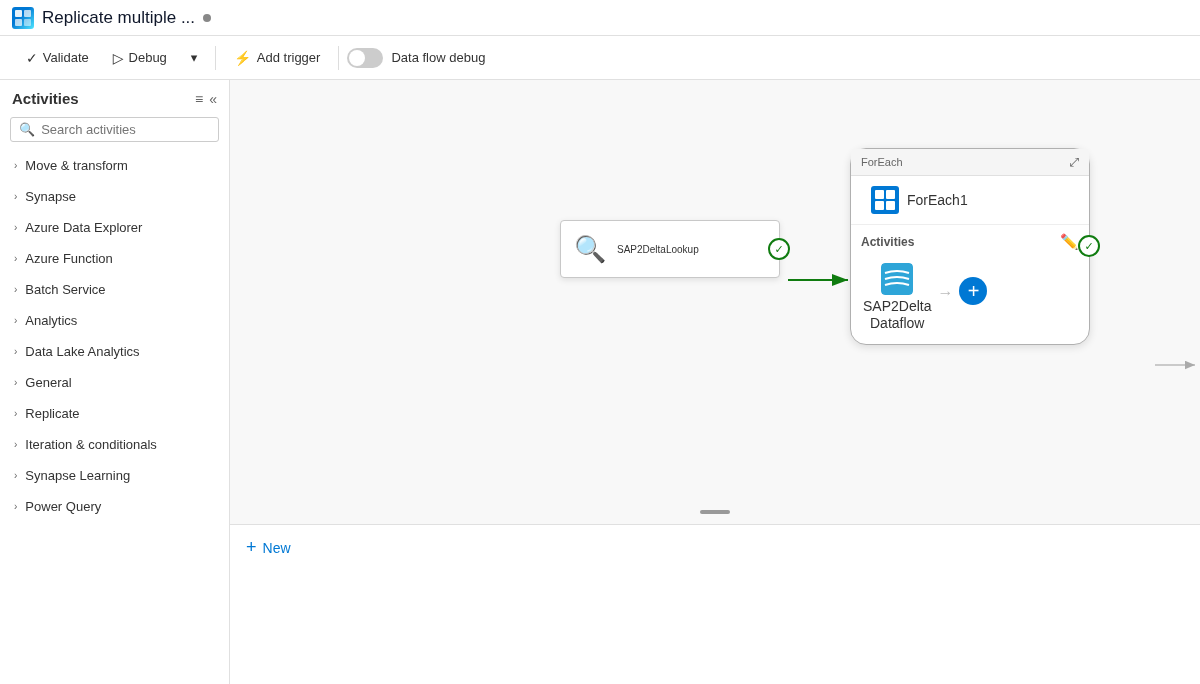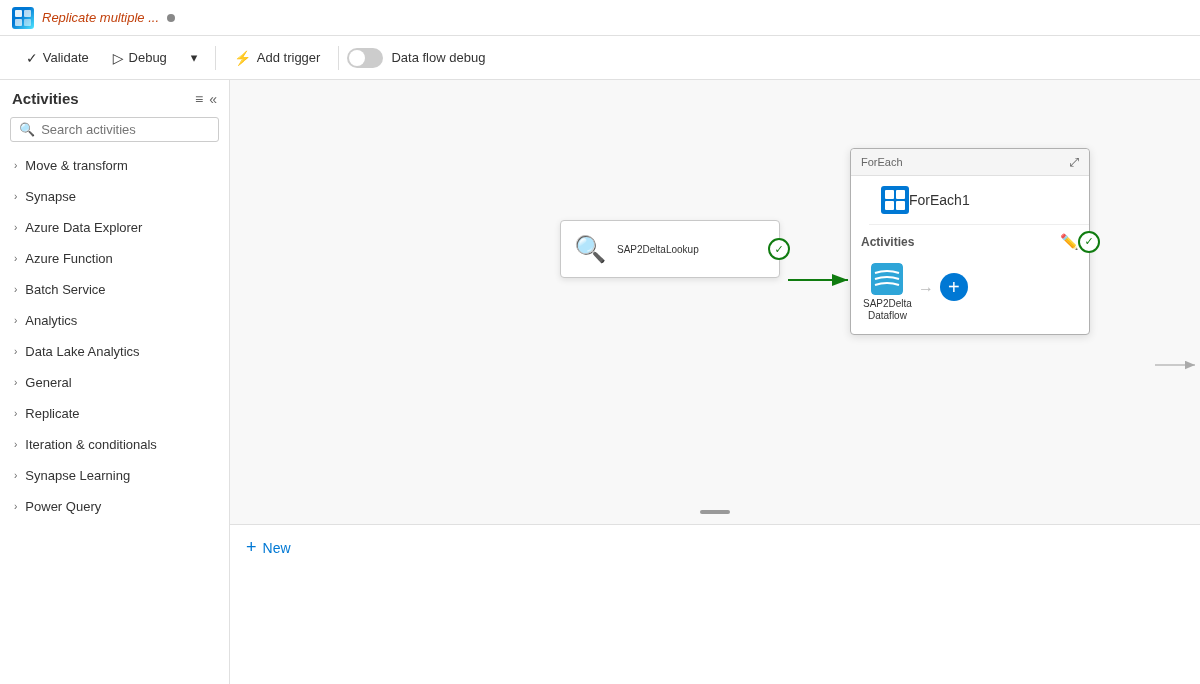--- a/index.html
+++ b/index.html
@@ -16,21 +16,21 @@
       gap: 8px;
       flex-shrink: 0;
     }
     .top-bar-logo {
       width: 22px; height: 22px;
       background: linear-gradient(135deg, #0078d4 40%, #50e6ff 100%);
       border-radius: 3px;
       display: flex; align-items: center; justify-content: center;
       font-size: 11px; color: #fff; font-weight: bold;
     }
-    .top-bar-title { font-size: 13px; color: #c2410c; font-style: italic; }
+    .top-bar-title { font-size: 17px; color: #0f172a; }
     .top-bar-dot { width: 8px; height: 8px; background: #888; border-radius: 50%; }
 
     
     .toolbar {
       height: 44px;
       background: #fff;
       border-bottom: 1px solid #e0e0e0;
       display: flex;
       align-items: center;
       padding: 0 16px;
@@ -317,28 +317,28 @@
 
       <div class="lookup-node" style="position:absolute; left:330px; top:140px; width:220px; border:1px solid #c8c8c8; border-radius:4px; background:#fff; box-shadow:0 2px 6px rgba(0,0,0,0.10);">
         <div class="node-body" style="display:flex; align-items:center; gap:10px; padding:12px 14px;">
           <div class="node-icon-lookup" style="font-size:26px; color:#0078d4;">🔍</div>
           <span class="node-label" style="font-size:10px; color:#333; font-weight:500;">SAP2DeltaLookup</span>
         </div>
 
         <div style="position:absolute; right:-11px; top:50%; transform:translateY(-50%); width:22px; height:22px; background:#fff; border:2px solid #107c10; border-radius:50%; display:flex; align-items:center; justify-content:center; font-size:11px; color:#107c10; z-index:10;">✓</div>
       </div>
 
-      <div class="foreach-node" style="position:absolute; left:620px; top:68px; width:240px; border:1px solid #b0b0b0; border-radius:4px; background:#fff; box-shadow:0 2px 8px rgba(0,0,0,0.12);">
+      <div class="foreach-node" style="position:absolute; left:620px; top:68px; width:240px; border:1px solid #b0b0b0; border-radius:16px; background:#fff; box-shadow:0 2px 8px rgba(0,0,0,0.12);">
 
         <div style="display:flex; align-items:center; justify-content:space-between; padding:6px 10px; background:#f5f5f5; border-bottom:1px solid #e0e0e0; border-radius:4px 4px 0 0;">
           <span style="font-size:11px; color:#666;">ForEach</span>
           <span style="font-size:12px; color:#555; cursor:pointer;">⤢</span>
         </div>
 
-        <div style="display:flex; align-items:center; padding:10px 12px; border-bottom:1px solid #eee;margin-left:18px;">
+        <div style="display:flex; align-items:center; gap:8px; padding:10px 20px; border-bottom:1px solid #eee;">
           <div style="width:28px; height:28px; background:#0078d4; border-radius:3px; display:grid; grid-template-columns:1fr 1fr; gap:2px; padding:4px;">
             <div style="background:#fff; border-radius:1px;"></div>
             <div style="background:#fff; border-radius:1px;"></div>
             <div style="background:#fff; border-radius:1px;"></div>
             <div style="background:#fff; border-radius:1px;"></div>
           </div>
           <span style="font-size:14px; font-weight:500; color:#333;">ForEach1</span>
         </div>
 
         <div style="padding:8px 10px;">
@@ -350,21 +350,21 @@
 
             <div style="display:flex; flex-direction:column; align-items:center; gap:3px;">
               <div style="width:32px; height:32px; border-radius:4px; overflow:hidden;">
                 <svg width="32" height="32" viewBox="0 0 32 32">
                   <rect width="32" height="32" rx="4" fill="#2ea5d8"></rect>
                   <path d="M4 10 Q16 6 28 10" stroke="#fff" stroke-width="2" fill="none"></path>
                   <path d="M4 16 Q16 12 28 16" stroke="#fff" stroke-width="2" fill="none"></path>
                   <path d="M4 22 Q16 18 28 22" stroke="#fff" stroke-width="2" fill="none"></path>
                 </svg>
               </div>
-              <span style="font-size:10px; color:#333; text-align:center; line-height:1.2;">SAP2Delta<br>Dataflow</span>
+              <span style="font-size:14px; color:#333; text-align:center; line-height:1.2;">SAP2Delta<br>Dataflow</span>
             </div>
 
             <span style="font-size:16px; color:#bbb; margin-bottom:12px;">→</span>
 
             <div style="width:28px; height:28px; background:#0078d4; border-radius:50%; display:flex; align-items:center; justify-content:center; color:#fff; font-size:20px; cursor:pointer; margin-bottom:12px; line-height:1;">+</div>
           </div>
         </div>
 
         <div style="position:absolute; right:-11px; top:50%; transform:translateY(-50%); width:22px; height:22px; background:#fff; border:2px solid #107c10; border-radius:50%; display:flex; align-items:center; justify-content:center; font-size:11px; color:#107c10; z-index:10;">✓</div>
       </div>

